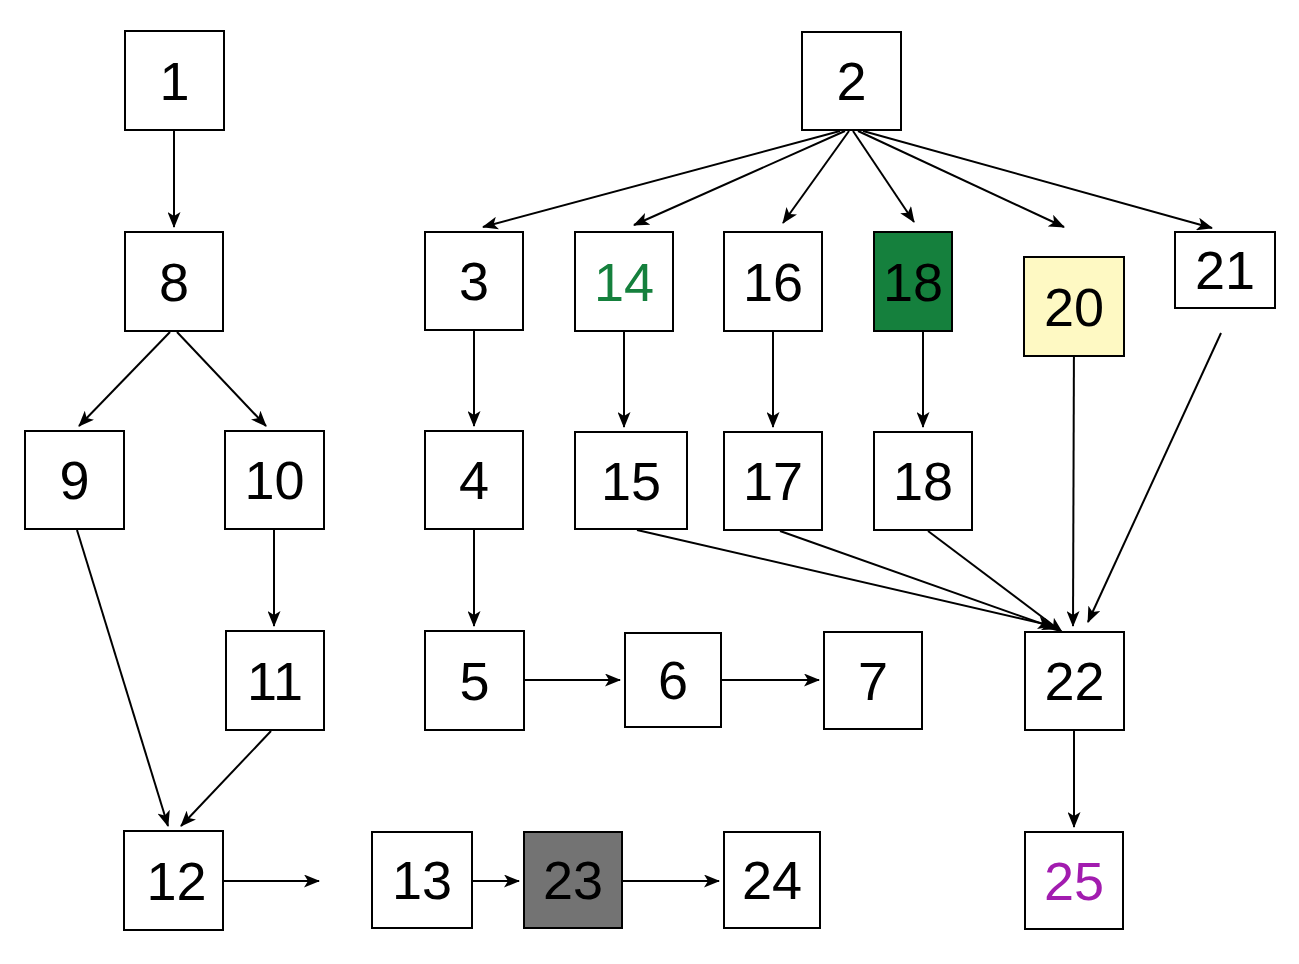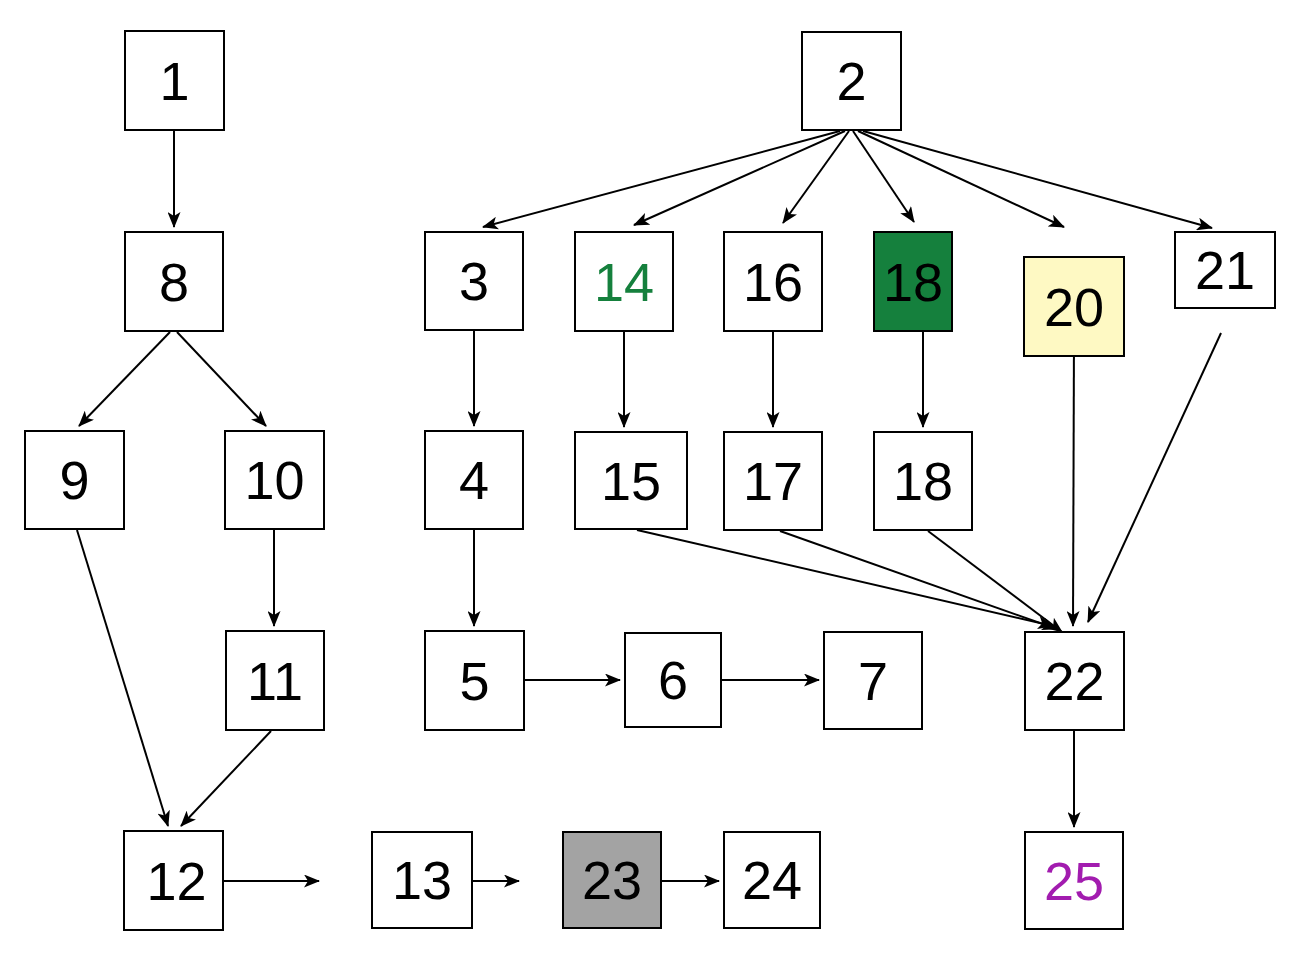--- a/index.html
+++ b/index.html
@@ -83,16 +83,16 @@
     <div class="node" style="left: 574px; top: 431px; width: 114px; height: 99px; background: rgb(255, 255, 255); border: 2px solid rgb(0, 0, 0); color: rgb(0, 0, 0);">15</div>
     <div class="node" style="left: 723px; top: 431px; width: 100px; height: 100px; background: rgb(255, 255, 255); border: 2px solid rgb(0, 0, 0); color: rgb(0, 0, 0);">17</div>
     <div class="node" style="left: 873px; top: 431px; width: 100px; height: 100px; background: rgb(255, 255, 255); border: 2px solid rgb(0, 0, 0); color: rgb(0, 0, 0);">18</div>
     <div class="node" style="left: 225px; top: 630px; width: 100px; height: 101px; background: rgb(255, 255, 255); border: 2px solid rgb(0, 0, 0); color: rgb(0, 0, 0);">11</div>
     <div class="node" style="left: 424px; top: 630px; width: 101px; height: 101px; background: rgb(255, 255, 255); border: 2px solid rgb(0, 0, 0); color: rgb(0, 0, 0);">5</div>
     <div class="node" style="left: 624px; top: 632px; width: 98px; height: 96px; background: rgb(255, 255, 255); border: 2px solid rgb(0, 0, 0); color: rgb(0, 0, 0);">6</div>
     <div class="node" style="left: 823px; top: 631px; width: 100px; height: 99px; background: rgb(255, 255, 255); border: 2px solid rgb(0, 0, 0); color: rgb(0, 0, 0);">7</div>
     <div class="node" style="left: 1024px; top: 631px; width: 101px; height: 100px; background: rgb(255, 255, 255); border: 2px solid rgb(0, 0, 0); color: rgb(0, 0, 0);">22</div>
     <div class="node" style="left: 123px; top: 830px; width: 101px; height: 101px; background: rgb(255, 255, 255); border: 2px solid rgb(0, 0, 0); color: rgb(0, 0, 0); padding-left: 6px;">12</div>
     <div class="node" style="left: 323px; top: 831px; width: 102px; height: 98px; background: rgb(255, 255, 255); border: 2px solid rgb(0, 0, 0); color: rgb(0, 0, 0); margin-left: 48px;">13</div>
-    <div class="node" style="left: 523px; top: 831px; width: 100px; height: 98px; background: #a3a3a3; border: 2px solid rgb(0, 0, 0); color: rgb(0, 0, 0); margin-left: 39px;">23</div>
+    <div class="node" style="left: 523px; top: 831px; width: 100px; height: 98px; background: #737373; border: 2px solid rgb(0, 0, 0); color: rgb(0, 0, 0);">23</div>
     <div class="node" style="left: 723px; top: 831px; width: 98px; height: 98px; background: rgb(255, 255, 255); border: 2px solid rgb(0, 0, 0); color: rgb(0, 0, 0);">24</div>
     <div class="node" style="left: 1024px; top: 831px; width: 100px; height: 99px; background: rgb(255, 255, 255); border: 2px solid rgb(0, 0, 0); color: #a21caf;">25</div>
   </div>
 
 </body></html>

